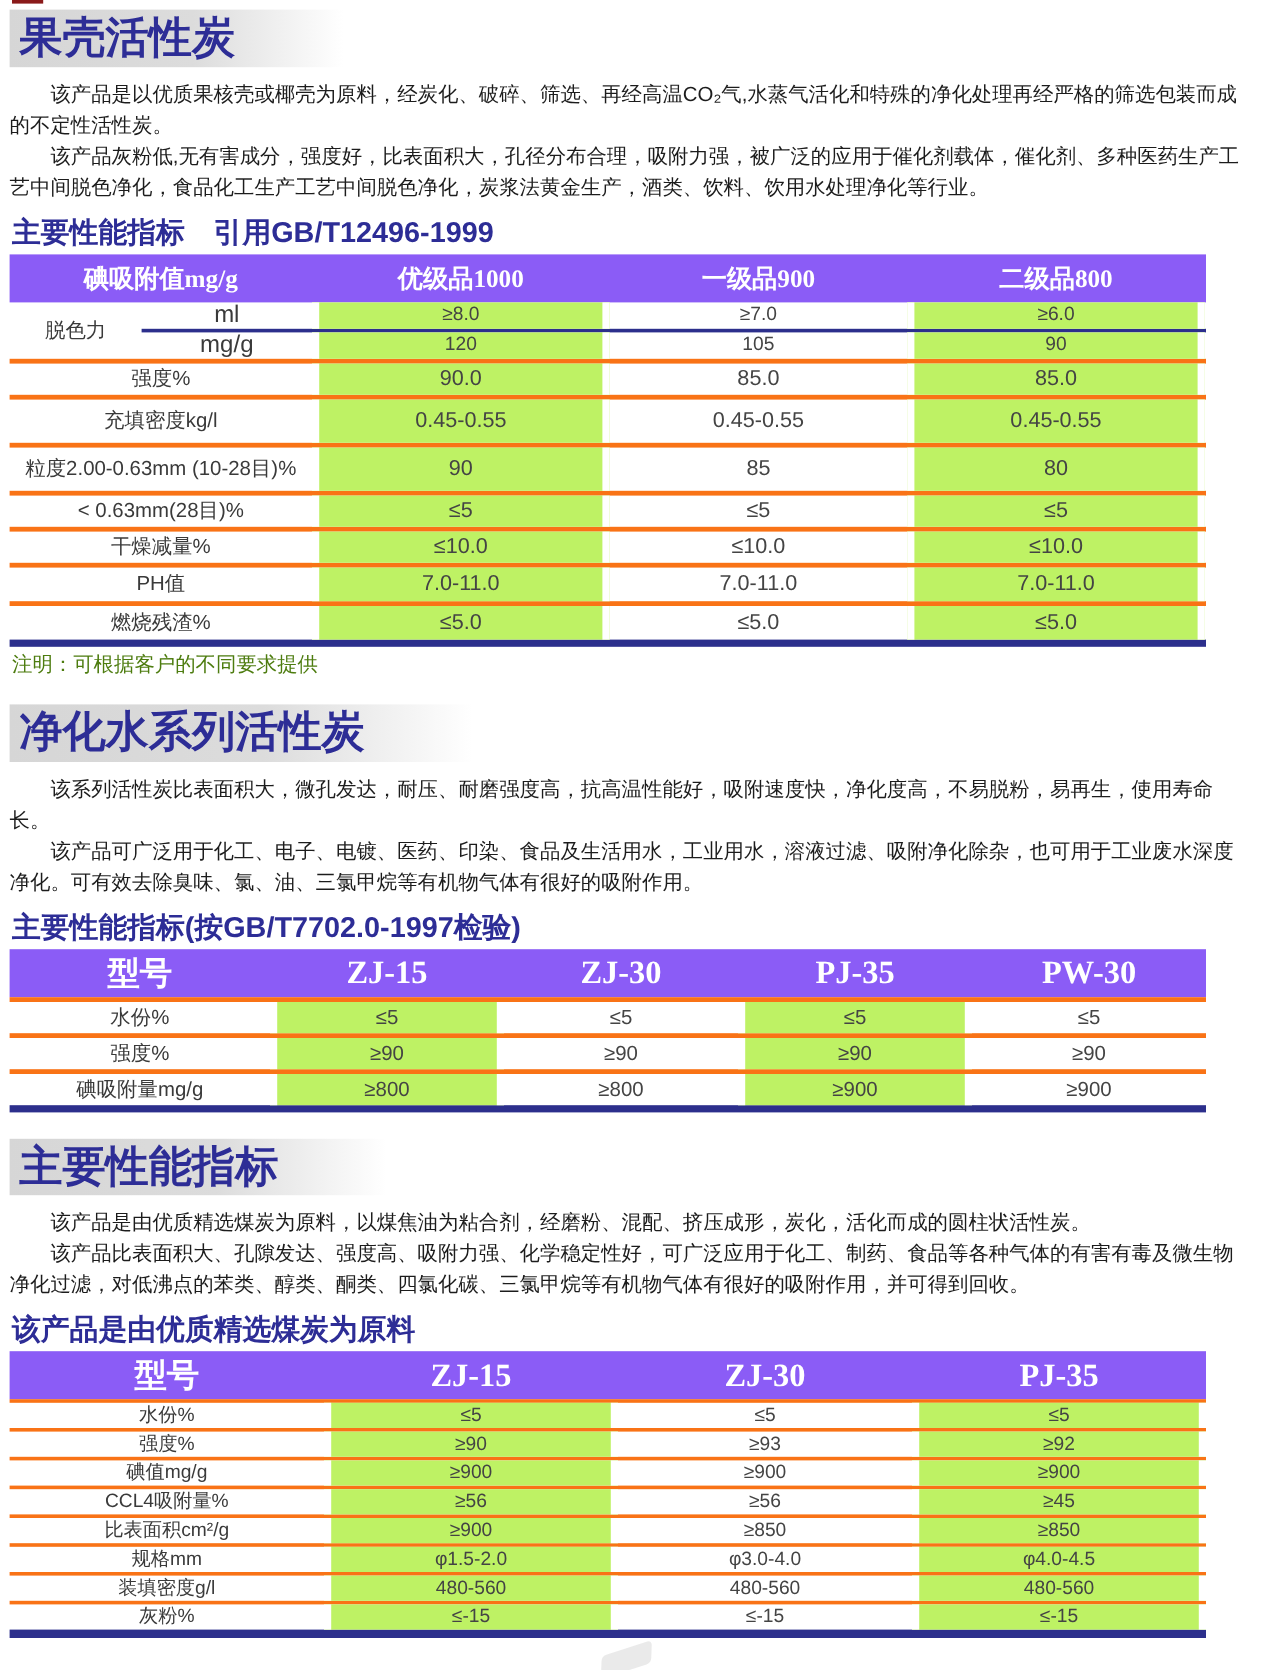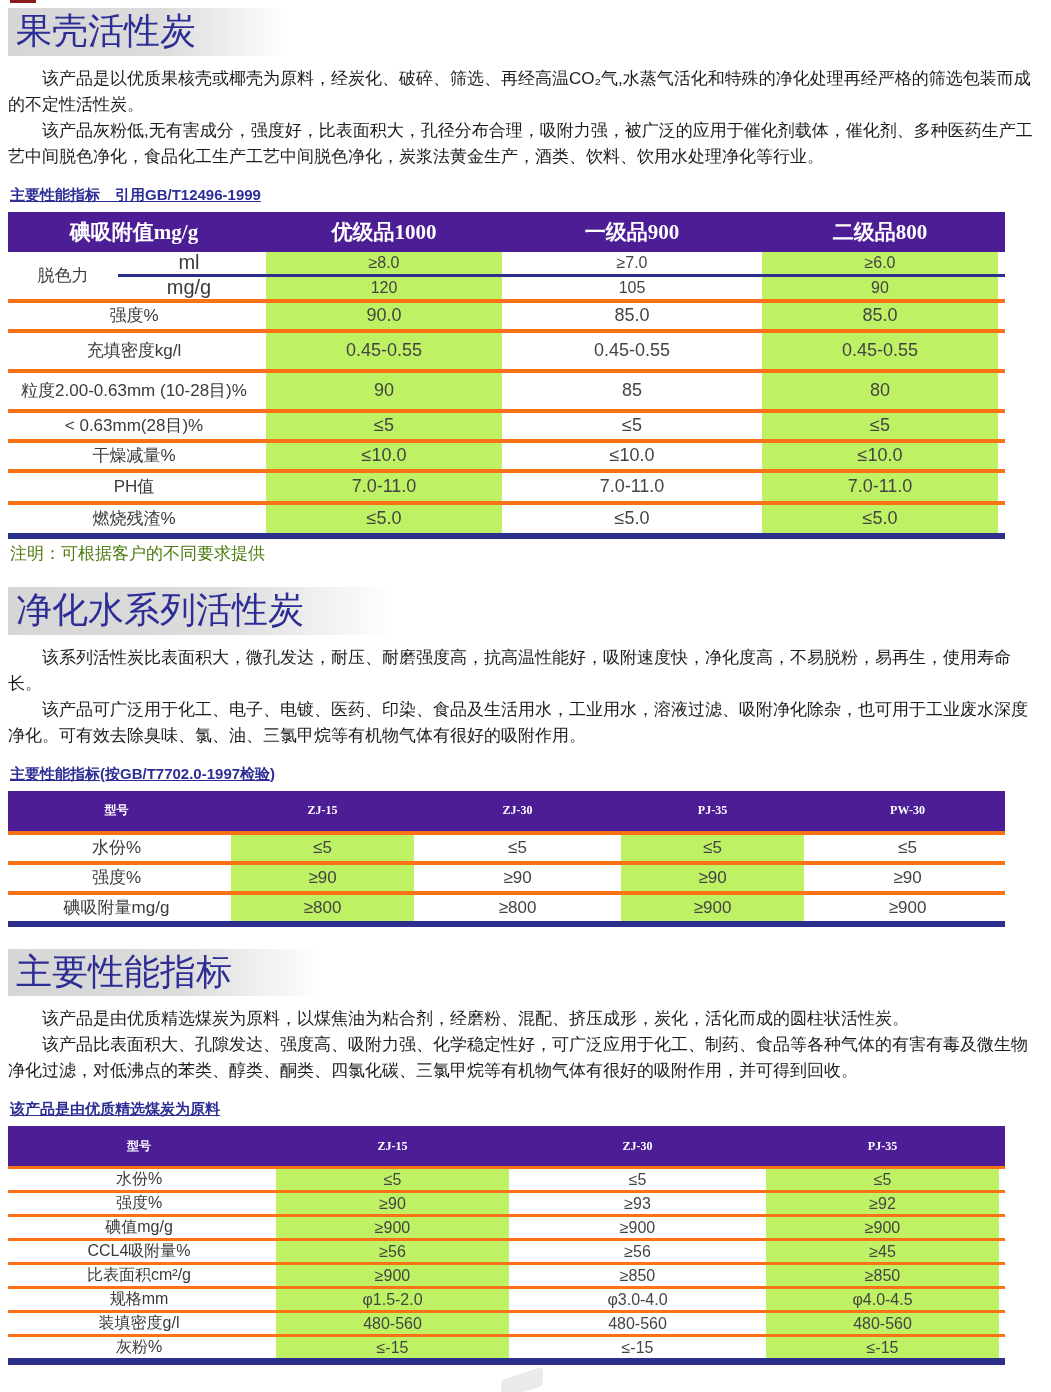--- a/index.html
+++ b/index.html
@@ -2,31 +2,31 @@
 <html><head>
 <meta charset="utf-8">
 <style>
   html,body{margin:0;padding:0;background:#fff;}
   .page{position:relative;width:1051px;height:1392px;background:#fff;overflow:hidden;
         font-family:"Liberation Sans",sans-serif;color:#1f1f1f;}
   .corner-mark{position:absolute;left:10px;top:0;width:26px;height:3px;background:#8a1a1a;}
   .section{margin:0;}
   .title-box{display:inline-block;margin:8px 0 0 8px;padding:4px 90px 6px 8px;
       background:linear-gradient(90deg,#d6d6d6 0%,#dcdcdc 55%,rgba(220,220,220,0) 100%);}
-  .title-box .ttl{font-size:36px;font-weight:normal;color:#2d2d96;line-height:1.05;}
+  .title-box .ttl{font-size:36px;font-weight:bold;color:#2d2d96;line-height:1.05;}
   .mt22{margin-top:22px;}
   .paras{margin:10px 8px 0 8px;}
   .para{font-size:17px;line-height:26px;text-indent:2em;color:#1c1c1c;}
-  .tbl-heading{margin:12px 0 0 10px;font-size:15px;line-height:26px;font-weight:bold;color:#2d2d96;text-decoration:underline;}
+  .tbl-heading{margin:12px 0 0 10px;font-size:24px;line-height:26px;font-weight:bold;color:#2d2d96;}
   .tbl{width:997px;margin:4px 0 0 8px;}
-  .thead{display:flex;background:#4c1d95;color:#ffffff;font-weight:bold;height:40px;
+  .thead{display:flex;background:#8b5cf6;color:#ffffff;font-weight:bold;height:40px;
          font-family:"Liberation Serif",serif;}
   .c{display:flex;align-items:center;justify-content:center;box-sizing:border-box;text-align:center;}
   .thead .c{font-size:21px;}
-  .t2 .thead .c,.t3 .thead .c{font-size:12px;text-align:right;}
+  .t2 .thead .c,.t3 .thead .c{font-size:27px;text-align:right;}
   .row{display:flex;border-top:4px solid #f97316;}
   .t2 .row:first-child,.t3 .row:first-child{border-top:none;}
   .t3 .row{border-top-width:3px;}
   .t3 .row:first-child{border-top:none;}
   .lbl{font-size:17px;color:#3a3a3a;}
   .val{font-size:18px;color:#444;}
   .t2 .val{font-size:17px;}
   .t3 .val{font-size:16px;}
   .t3 .lbl{font-size:16px;}
   .mint{background:#bef264;border-left:6px solid #fff;border-right:6px solid #fff;}

